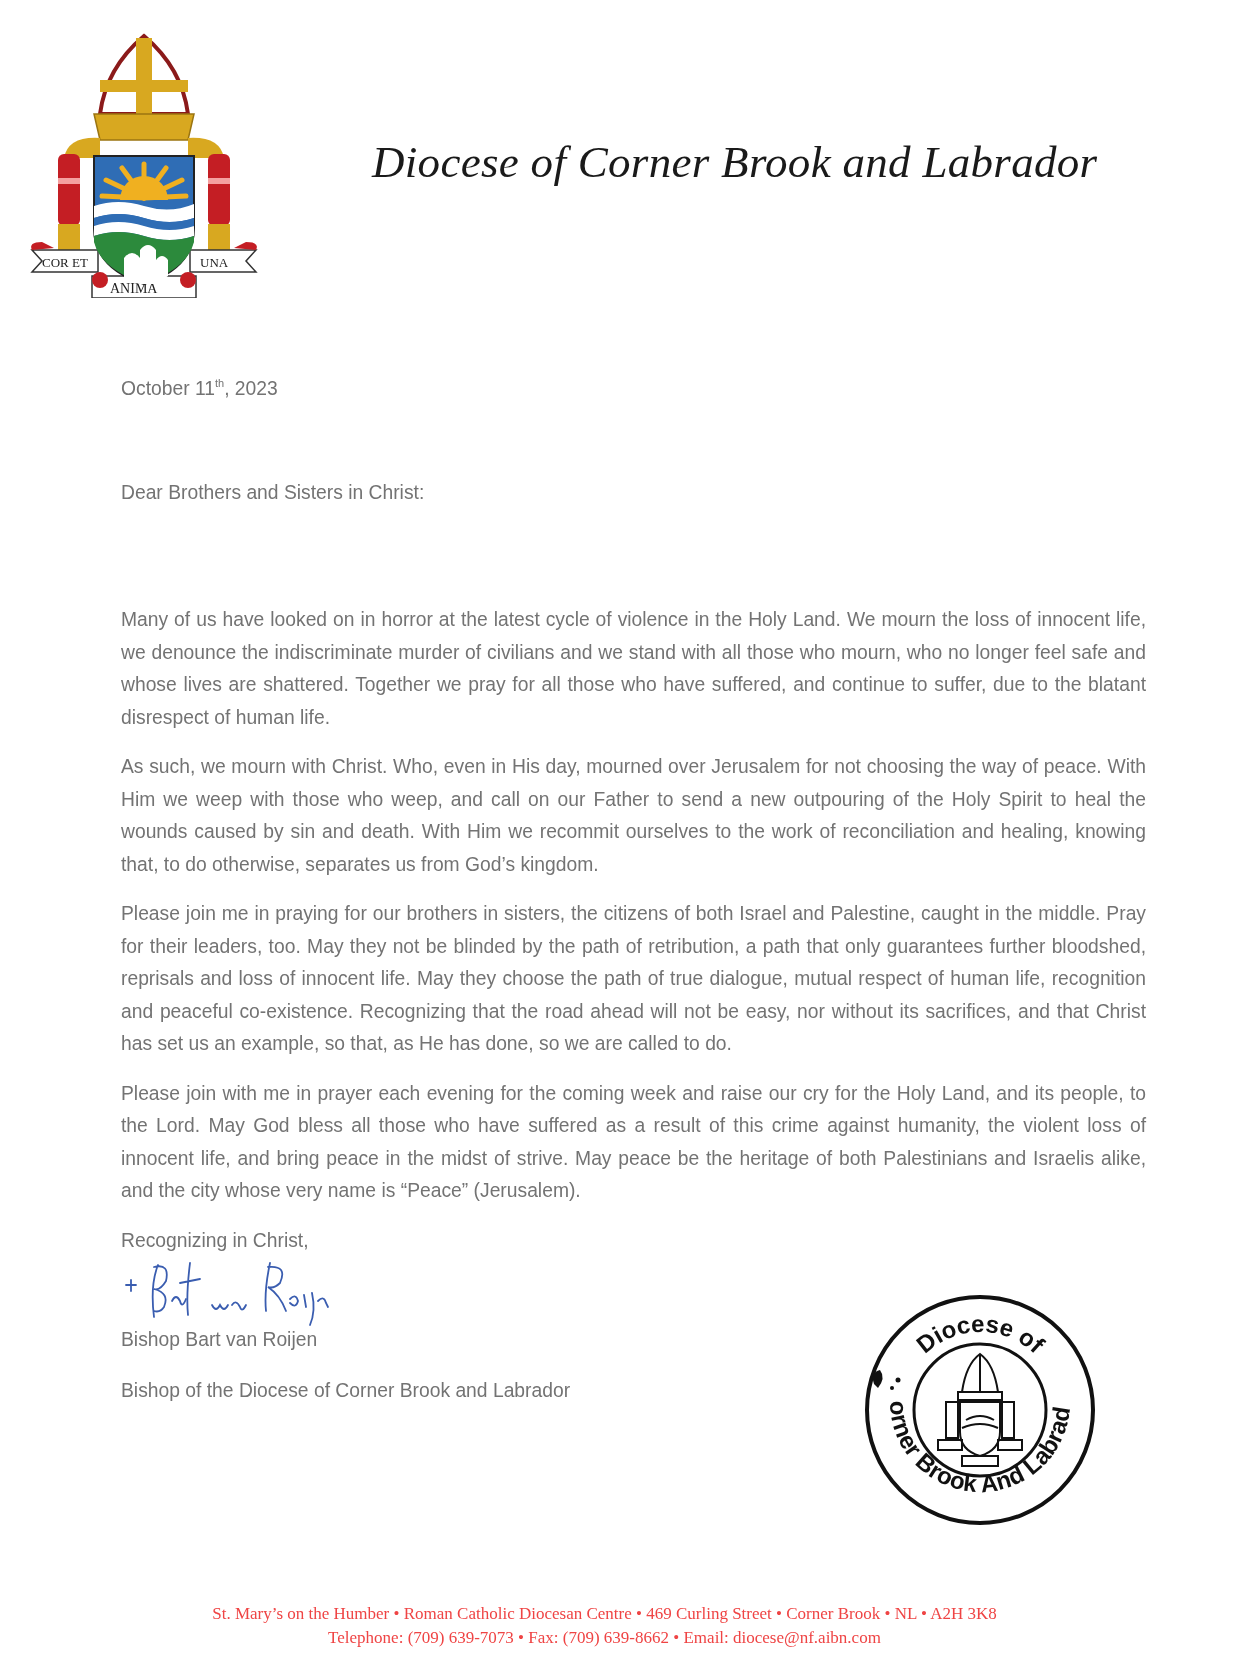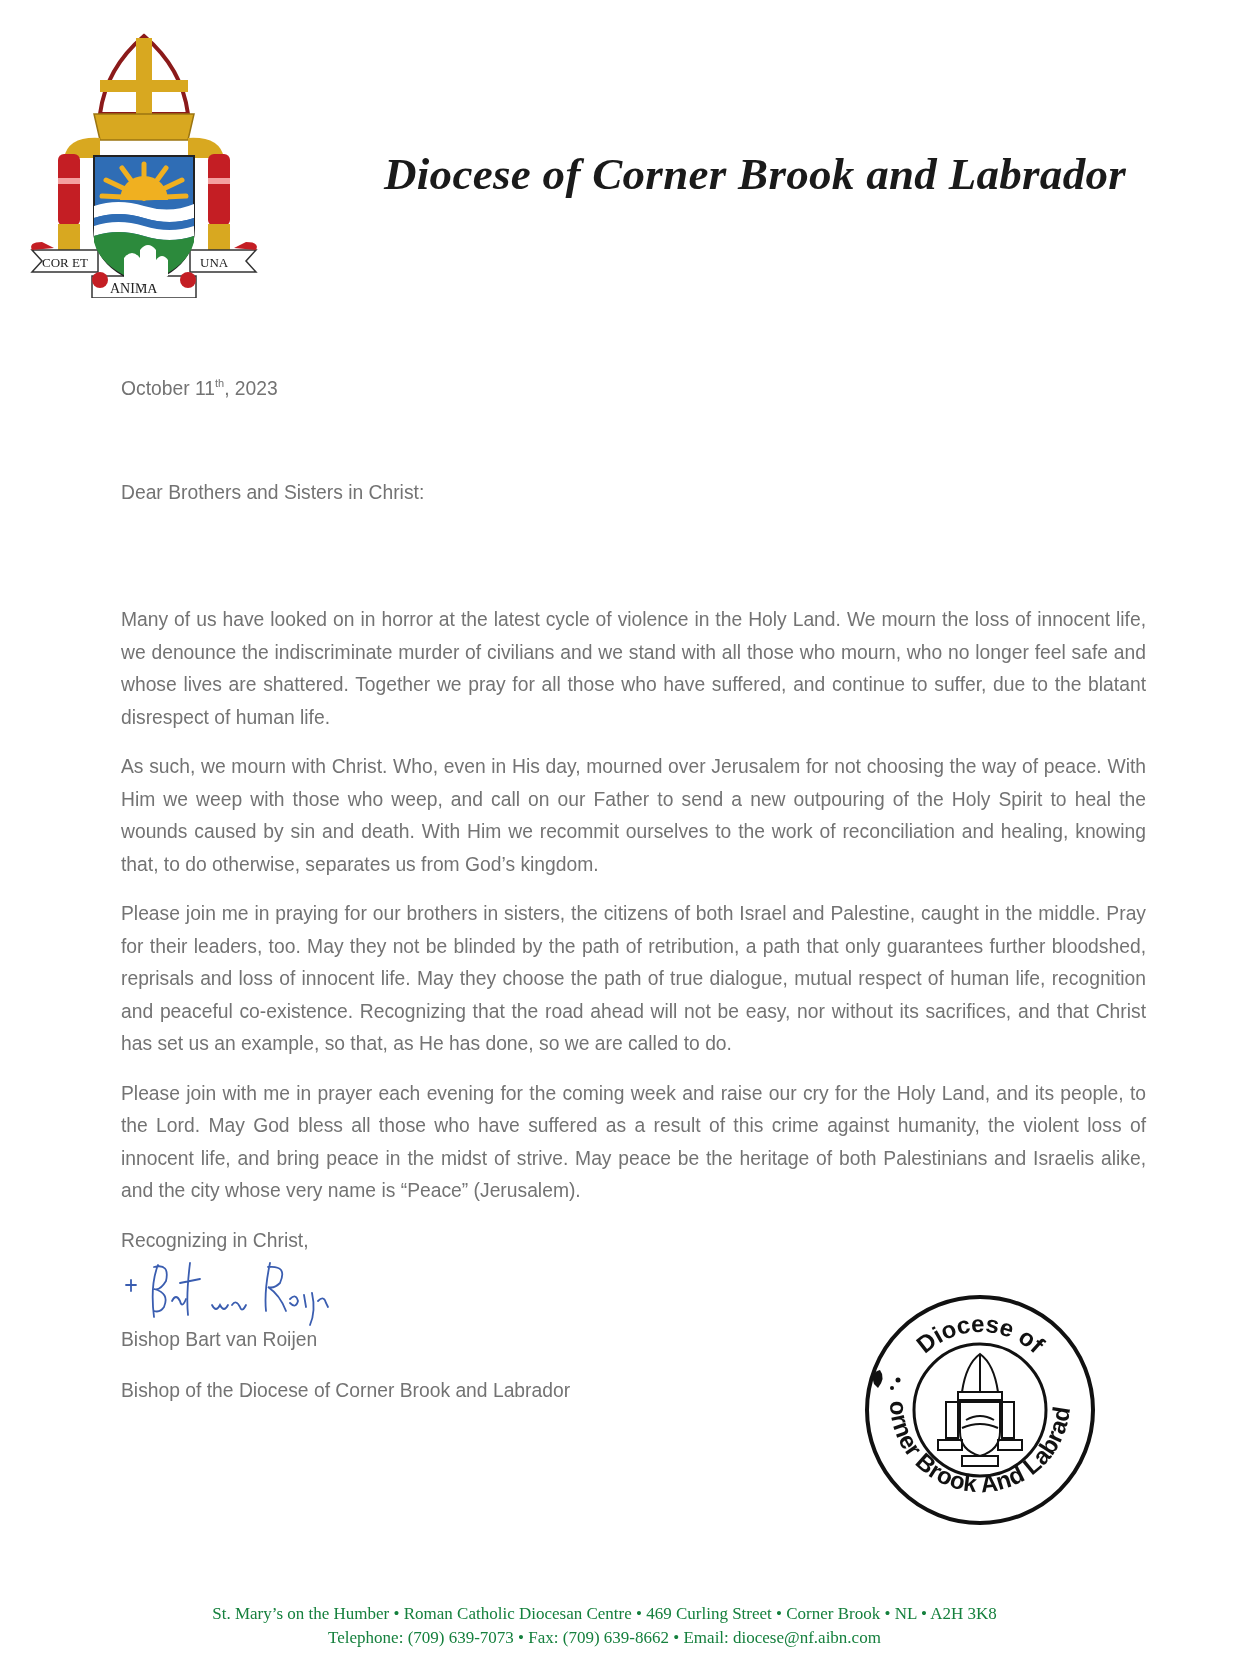--- a/index.html
+++ b/index.html
@@ -1,40 +1,40 @@
 <!DOCTYPE html>
 <html><head>
 <meta charset="utf-8">
 <style>
   html, body { margin:0; padding:0; background:#ffffff; }
   body { width:1240px; height:1677px; position:relative; overflow:hidden; color:#1e1e1e; }
   .crest { position:absolute; left:28px; top:28px; width:232px; height:270px; }
   .title {
-    position:absolute; left:372px; top:136px; margin:12px;
-    font-family:"Liberation Serif","DejaVu Serif",serif; font-style:italic; font-weight:bold;
+    position:absolute; left:372px; top:136px; margin:0;
+    font-family:"Liberation Serif","DejaVu Serif",serif; font-style:italic; font-weight:normal;
     font-size:45px; letter-spacing:0.3px; color:#1a1a1a; white-space:nowrap;
   }
   .body-text {
     position:absolute; left:121px; width:1025px;
     font-family:"Liberation Sans","DejaVu Sans",sans-serif; font-size:19.3px; line-height:32.5px;
     color:#737373;
   }
   .date { top:373px; }
   .date sup { font-size:11px; line-height:0; vertical-align:8px; }
   .salutation { top:477px; }
   .paragraphs { top:604px; }
   .paragraphs p { margin:0 0 17px 0; text-align:justify; }
   .closing { top:1225px; }
   .signature { position:absolute; left:120px; top:1255px; width:230px; height:80px; }
   .bishop-name { top:1324px; }
   .bishop-title { top:1375px; }
   .seal { position:absolute; left:862px; top:1292px; width:236px; height:236px; }
   .footer {
     position:absolute; left:0; top:1602px; width:1209px; text-align:center;
-    font-family:"Liberation Serif","DejaVu Serif",serif; font-size:17px; line-height:24px; color:#15803d;
+    font-family:"Liberation Serif","DejaVu Serif",serif; font-size:17px; line-height:24px; color:#ef4444;
   }
 </style>
 </head>
 <body>
 
 <svg class="crest" viewBox="0 0 232 270">
 
   <path d="M72 86 Q78 40 116 8 Q154 40 160 86 Z" fill="#ffffff" stroke="#8b1a1a" stroke-width="4"></path>
   <rect x="108" y="10" width="16" height="80" fill="#d8a820"></rect>
   <rect x="72" y="52" width="88" height="12" fill="#d8a820"></rect>

